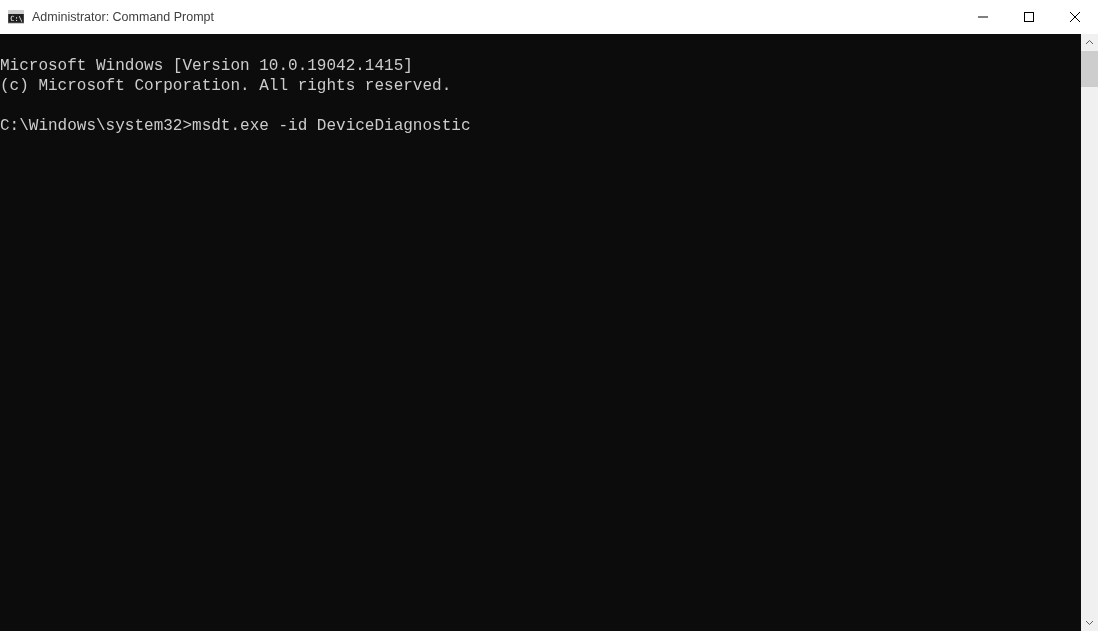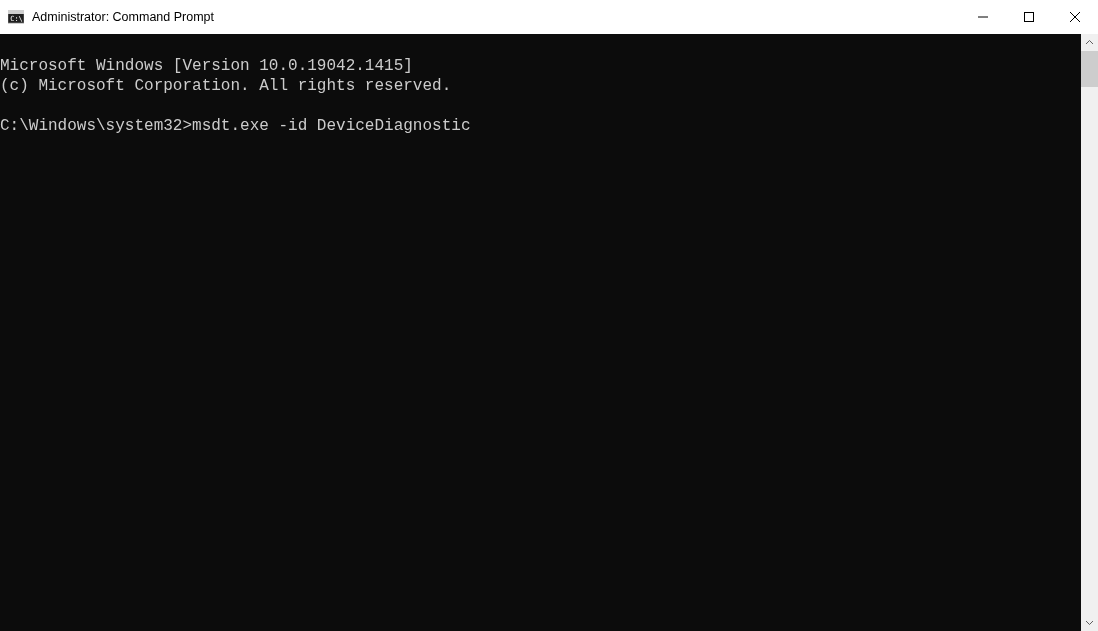--- a/index.html
+++ b/index.html
@@ -34,21 +34,21 @@
     flex: 1;
     min-width: 0;
   }
   .app-icon {
     width: 16px;
     height: 16px;
     flex-shrink: 0;
   }
   .title-text {
     font-size: 12.5px;
-    color: #000000;
+    color: #404040;
     white-space: nowrap;
   }
   .titlebar-controls {
     display: flex;
     height: 100%;
   }
   .ctrl-btn {
     width: 46px;
     height: 100%;
     display: flex;

